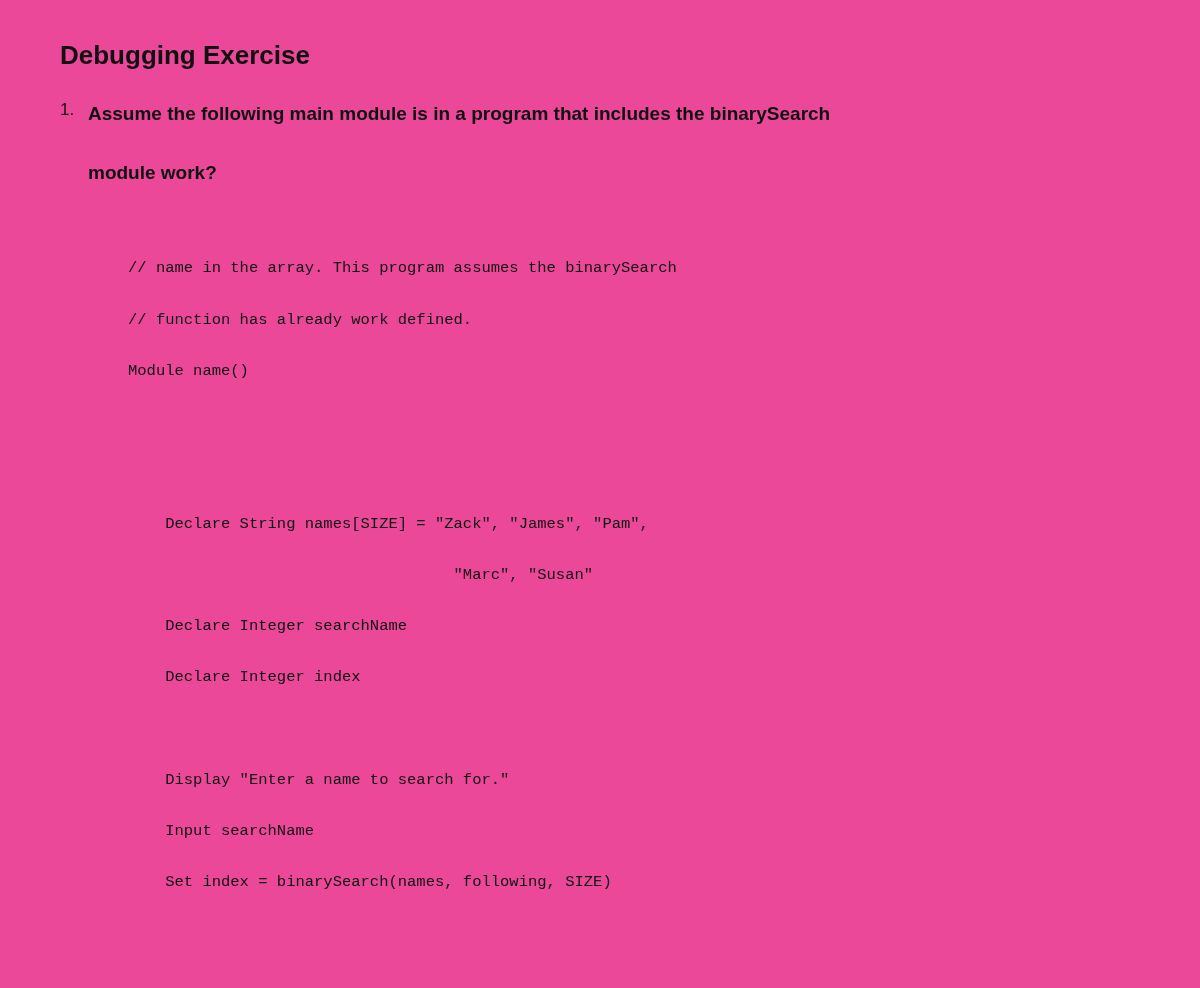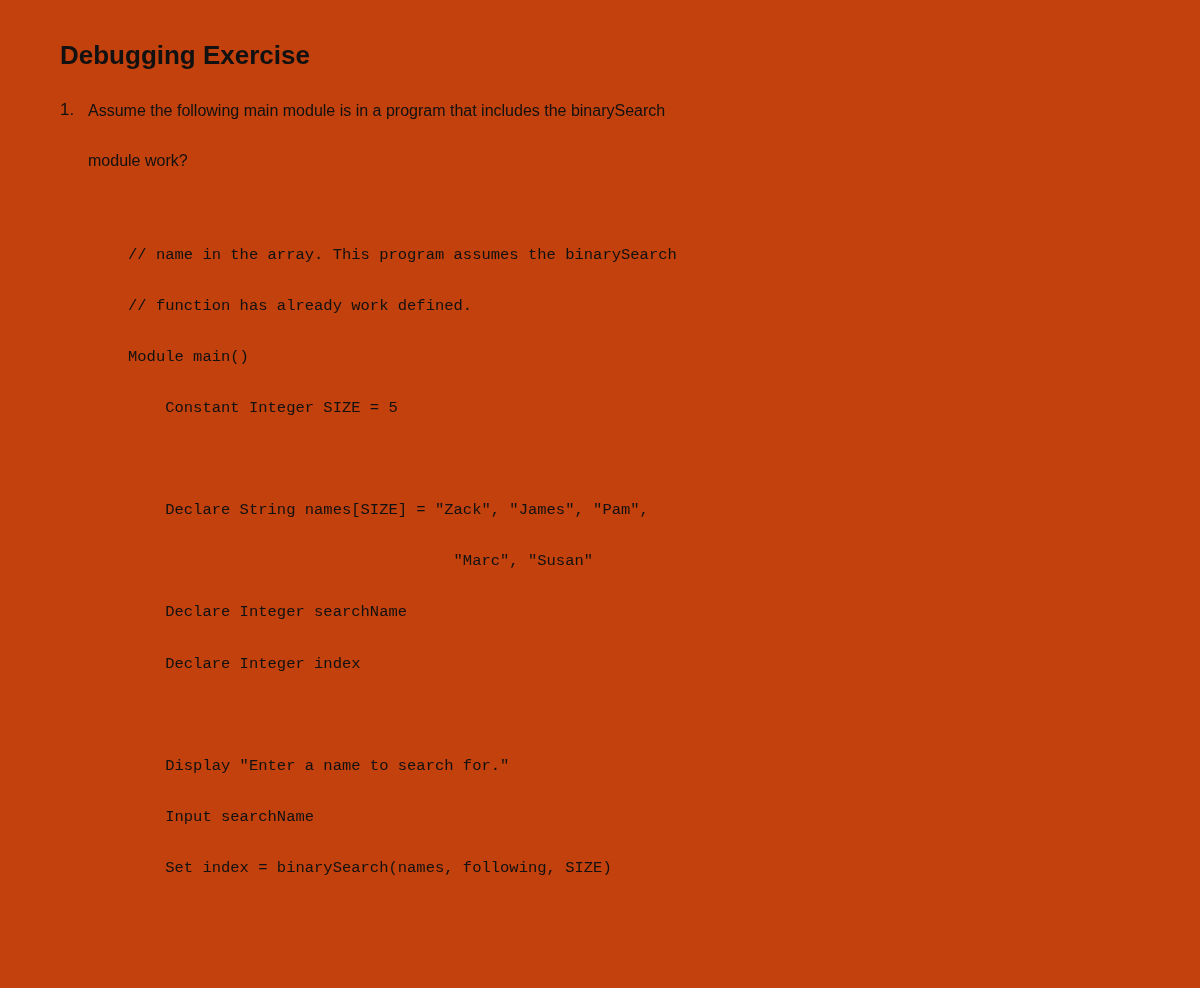--- a/index.html
+++ b/index.html
@@ -11,21 +11,21 @@
     body {
       width: 1200px;
       height: 988px;
       background-color: #d8d5cf;
       font-family: Arial, sans-serif;
       overflow: hidden;
       position: relative;
     }
 
     .page {
-      background-color: #c2410c;
+      background-color: #ec4899;
       width: 1200px;
       height: 988px;
       padding: 40px 60px 40px 60px;
       position: relative;
     }
 
     .title {
       font-size: 26px;
       font-weight: 900;
       color: #111;
@@ -42,24 +42,25 @@
     .question-number {
       font-size: 17px;
       color: #111;
       font-family: Arial, sans-serif;
       margin-right: 6px;
       min-width: 22px;
       padding-top: 1px;
     }
 
     .question-text {
-      font-size: 16px;
+      font-size: 19px;
       color: #111;
       font-family: Arial, sans-serif;
       line-height: 1.55;
+      font-weight: bold;
     }
 
     .code-block {
       margin-top: 18px;
       margin-left: 40px;
       font-family: 'Courier New', Courier, monospace;
       font-size: 15.5px;
       color: #111;
       line-height: 1.65;
       white-space: pre;
@@ -76,22 +77,22 @@
     <div>
       <div class="question-text">
         <span>Assume the following main module is in a program that includes the binarySearch</span><br>
         <br>
         <span>module work?</span>
       </div>
 
       <div class="code-block">
         <br><span>// name in the array. This program assumes the binarySearch</span>
         <br><span>// function has already work defined.</span>
-        <br><span>Module main()</span>
-        <br><span>    Constant Integer SIZE = 5</span>
+        <br><span>Module name()</span>
+        <br>
         <br>
         <br><span>    Declare String names[SIZE] = "Zack", "James", "Pam",</span>
         <br><span>                                   "Marc", "Susan"</span>
         <br><span>    Declare Integer searchName</span>
         <br><span>    Declare Integer index</span>
         <br>
         <br><span>    Display "Enter a name to search for."</span>
         <br><span>    Input searchName</span>
         <br><span>    Set index = binarySearch(names, following, SIZE)</span>
         <br>

